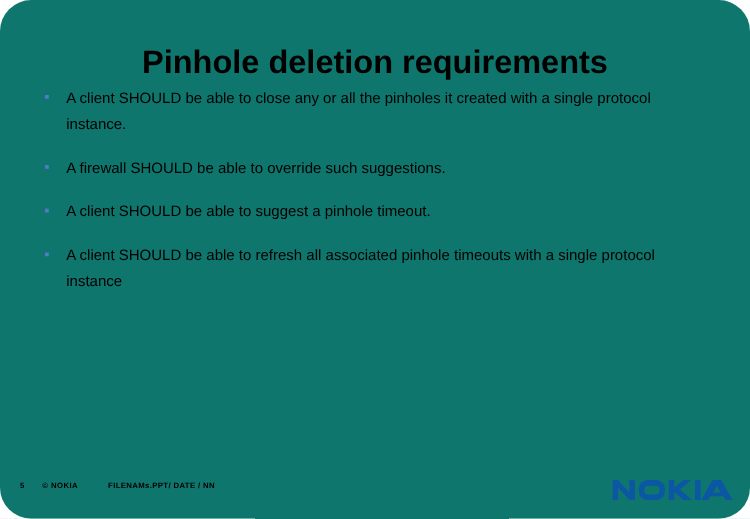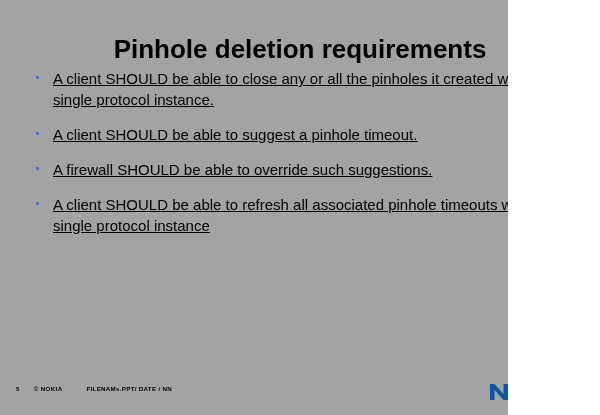--- a/index.html
+++ b/index.html
@@ -7,24 +7,25 @@
     margin: 0;
     padding: 0;
     background: #ffffff;
   }
   body {
     font-family: "Liberation Sans", sans-serif;
   }
 
   .slide {
     position: relative;
-    width: 508px;
+    width: 600px;
     height: 415px;
-    background: #a3a3a3;
+    background: #0f766e;
     overflow: hidden;
+    border-radius: 25px;
   }
 
   
   .slide-title {
     position: absolute;
     top: 16px;
     left: 0;
     width: 600px;
     text-align: center;
     font-size: 26px;
@@ -40,24 +41,23 @@
     position: absolute;
     top: 68px;
     left: 30px;
     width: 540px;
   }
 
   .bullet-row {
     position: relative;
     padding-left: 23px;
     margin-bottom: 14px;
-    font-size: 15px;
+    font-size: 12px;
     line-height: 21px;
     color: #000000;
-    text-decoration: underline;
   }
 
   .bullet-row:last-child {
     margin-bottom: 16px;
   }
 
   .bullet-marker {
     position: absolute;
     left: 6px;
     top: 8px;
@@ -127,26 +127,26 @@
 
   <div class="body-list">
 
     <div class="bullet-row">
       <span class="bullet-marker"></span>
       <span class="bullet-text">A client SHOULD be able to close any or all the pinholes it created with a single protocol instance.</span>
     </div>
 
     <div class="bullet-row">
       <span class="bullet-marker"></span>
-      <span class="bullet-text">A client SHOULD be able to suggest a pinhole timeout.</span>
+      <span class="bullet-text">A firewall SHOULD be able to override such suggestions.</span>
     </div>
 
     <div class="bullet-row">
       <span class="bullet-marker"></span>
-      <span class="bullet-text">A firewall SHOULD be able to override such suggestions.</span>
+      <span class="bullet-text">A client SHOULD be able to suggest a pinhole timeout.</span>
     </div>
 
     <div class="bullet-row">
       <span class="bullet-marker"></span>
       <span class="bullet-text">A client SHOULD be able to refresh all associated pinhole timeouts with a single protocol instance</span>
     </div>
 
   </div>
 
   <div class="footer">

